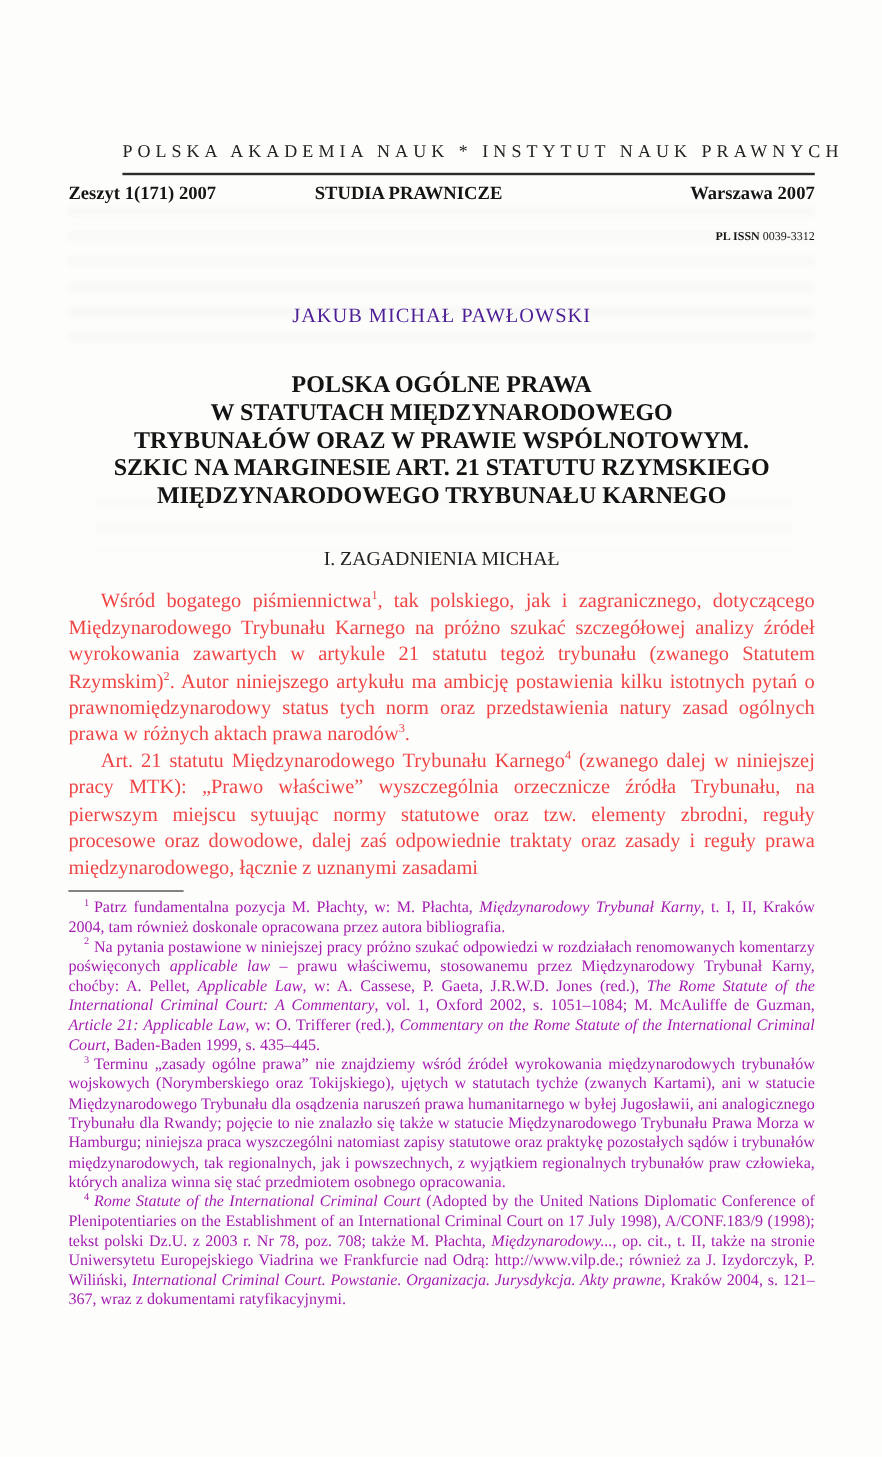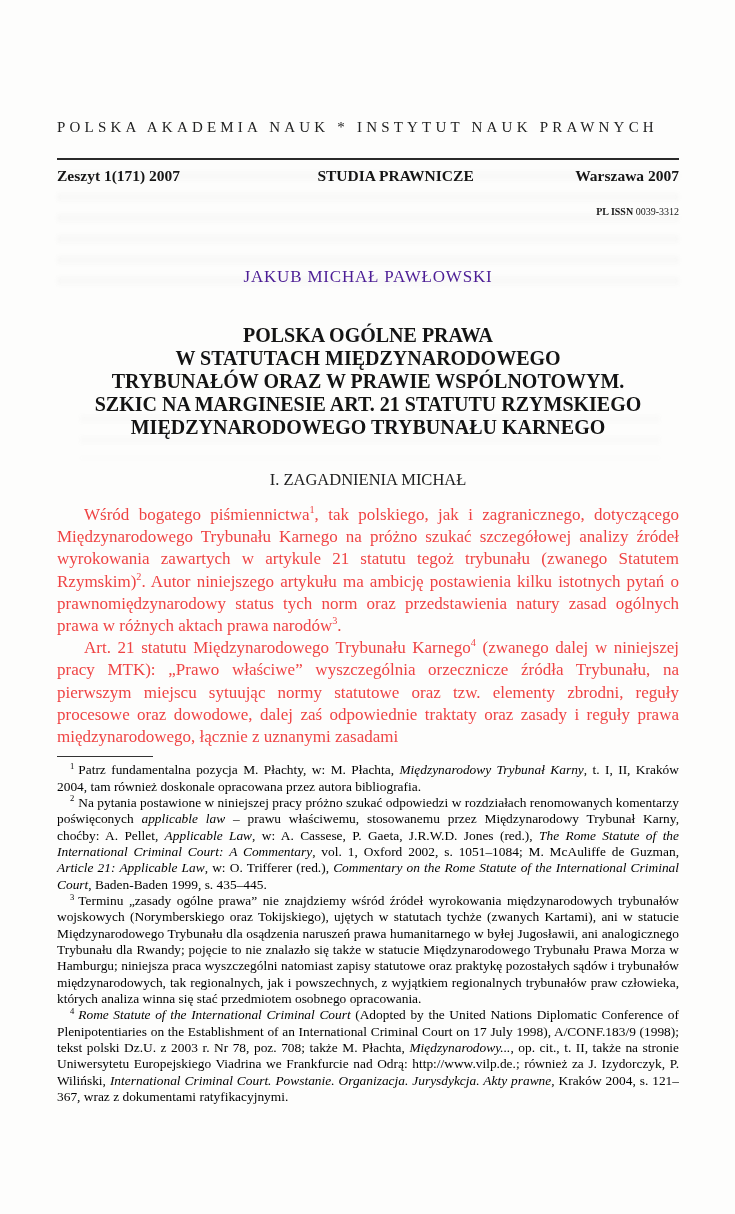--- a/index.html
+++ b/index.html
@@ -35,37 +35,38 @@
       rgba(0,0,0,0) 21px
     );
     pointer-events: none;
   }
   .ghost-1 { left: 57px; width: 622px; top: 172px; height: 126px; }
   .ghost-2 { left: 80px; width: 580px; top: 415px; height: 44px; opacity: 0.3; }
 
   .mast-top {
     margin-top: 119px;
     border-bottom: 2px solid #2b2b2b;
-    padding-bottom: 22px;
+    padding-bottom: 8px;
+    margin-left: 45px;
   }
   .mast-line1 {
     font-size: 15px;
     letter-spacing: 4.2px;
     white-space: nowrap;
     color: #222;
   }
   .mast-row {
     display: flex;
     margin-top: 7px;
     font-weight: bold;
     font-size: 15.5px;
     color: #151515;
   }
   .mast-row .issue   { width: 33%; text-align: left; }
-  .mast-row .journal { width: 34%; text-align: right; font-family: Liberation Serif, serif; }
+  .mast-row .journal { width: 34%; text-align: left; font-family: Liberation Serif, serif; }
   .mast-row .place   { width: 33%; text-align: right; }
   .issn {
     text-align: right;
     margin-top: 21px;
     font-size: 10px;
     color: #161616;
   }
   .issn-label { font-weight: bold; }
 
   .author {
@@ -109,21 +110,21 @@
   .fn-rule {
     width: 96px;
     border-top: 1.7px solid #333;
     margin-top: 8px;
   }
   .footnotes {
     margin-top: 5px;
     font-size: 13.4px;
     line-height: 16.35px;
     text-align: justify;
-    color: #000000;
+    color: #a21caf;
   }
   .footnote { text-indent: 13px; }
   .fn-num {
     font-size: 0.64em;
     vertical-align: super;
     margin-right: 4px;
   }
   .footnote .it, .body-par .it { font-style: italic; }
 </style>
 </head>

